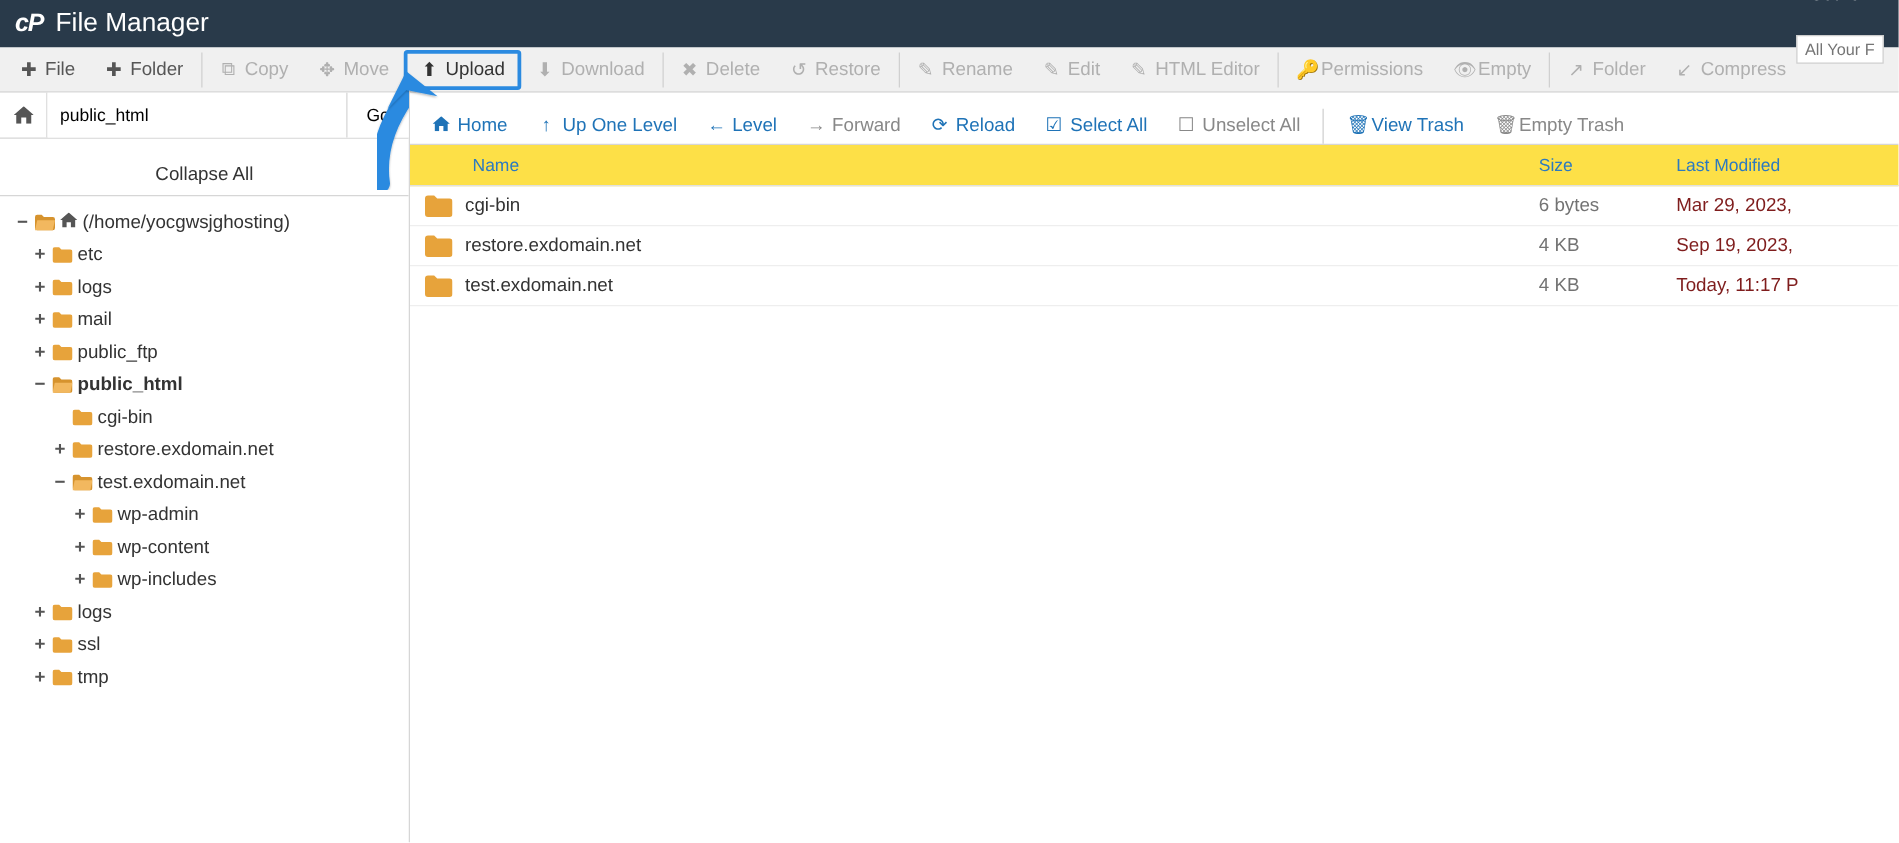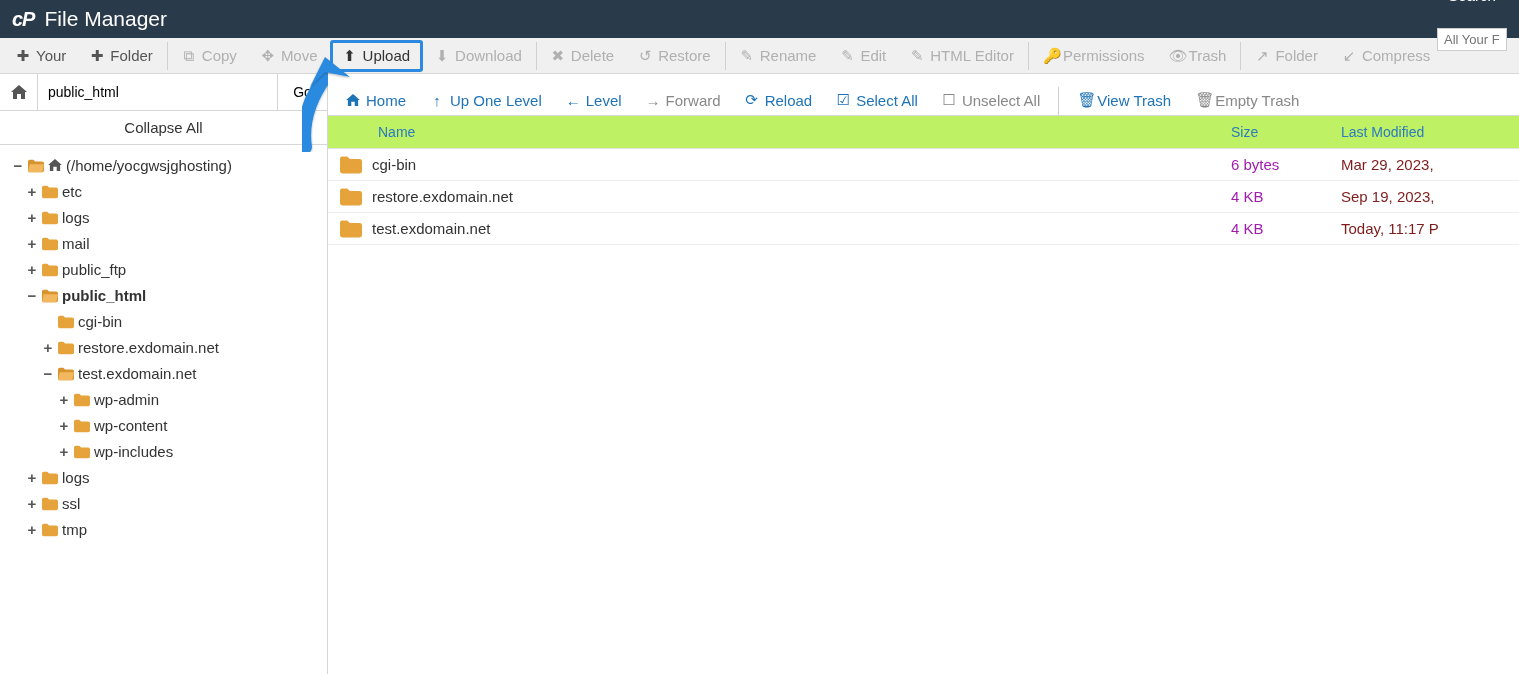--- a/index.html
+++ b/index.html
@@ -18,48 +18,48 @@
 .tb-btn.disabled { color: #b0b0b0; }
 .tb-btn.highlighted { border: 3px solid #2b8ae0; border-radius: 3px; color: #333; padding: 4px 10px; }
 .tb-sep { width: 1px; height: 28px; background: #d0d0d0; margin: 0 2px; }
 
 .main { display: flex; height: calc(100vh - 74px); }
 .sidebar { width: 328px; border-right: 1px solid #d6d6d6; display: flex; flex-direction: column; overflow-y: auto; }
 .path-bar { display: flex; border-bottom: 1px solid #d6d6d6; }
 .home-btn { width: 38px; height: 36px; display: flex; align-items: center; justify-content: center; border-right: 1px solid #d6d6d6; color: #777; cursor: pointer; }
 .path-input { flex: 1; border: none; padding: 0 10px; font-size: 14px; outline: none; height: 36px; }
 .go-btn { width: 50px; border-left: 1px solid #d6d6d6; background: #fff; font-size: 14px; cursor: pointer; border-top: none; border-bottom: none; border-right: none; }
-.collapse-all { text-align: center; padding: 8px 0; border-bottom: 1px solid #d6d6d6; cursor: pointer; font-size: 15px; }
+.collapse-all { text-align: center; padding: 8px 0; border-bottom: 1px solid #d6d6d6; cursor: pointer; font-size: 15px; margin-top: 12px; }
 .tree { padding: 8px 6px; }
 .tree-row { display: flex; align-items: center; gap: 4px; padding: 2px 0; white-space: nowrap; cursor: pointer; font-size: 15px; line-height: 22px; }
 .tree-toggle { width: 12px; text-align: center; color: #555; font-weight: bold; user-select: none; }
 .tree-icon { width: 16px; display: inline-flex; align-items: center; justify-content: center; }
 .tree-label.bold { font-weight: bold; }
 .indent-0 { padding-left: 6px; }
 .indent-1 { padding-left: 20px; }
 .indent-2 { padding-left: 36px; }
 .indent-3 { padding-left: 52px; }
 
 .content { flex: 1; display: flex; flex-direction: column; overflow: hidden; }
 .secondary-bar { height: 42px; display: flex; align-items: flex-end; gap: 4px; padding: 0 8px; border-bottom: 1px solid #d6d6d6; }
 .sb-btn { display: inline-flex; align-items: center; gap: 6px; padding: 6px 10px; cursor: pointer; font-size: 15px; color: #1f73b7; }
 .sb-btn.muted { color: #888; }
 .divider-v { width: 1px; height: 28px; background: #d0d0d0; margin: 0 4px; }
 
-.grid-head { display: flex; background: #bef264; border-bottom: 1px solid #e0e0e0; font-size: 14px; color: #2c7ac0; }
+.grid-head { display: flex; background: #fde047; border-bottom: 1px solid #e0e0e0; font-size: 14px; color: #2c7ac0; }
 .grid-head > div { padding: 8px 12px; cursor: pointer; }
 .col-icon { width: 38px; }
 .col-name { flex: 1; }
 .col-size { width: 110px; }
 .col-mod { width: 190px; }
 .grid-body { flex: 1; overflow-y: auto; }
 .grid-row { display: flex; align-items: center; border-bottom: 1px solid #eee; font-size: 15px; height: 32px; }
 .grid-row .cell { padding: 0 12px; }
 .grid-row .cell.name { flex: 1; display: flex; align-items: center; gap: 10px; }
-.grid-row .cell.size { width: 110px; color: #a21caf; }
+.grid-row .cell.size { width: 110px; color: #737373; }
 .grid-row .cell.mod { width: 190px; color: #7f1d1d; white-space: nowrap; overflow: hidden; }
 
 .folder-svg { width: 18px; height: 14px; }
 .folder-svg path { fill: #e7a33b; }
 .folder-open-svg path.back { fill: #d6932e; }
 .folder-open-svg path.front { fill: #f2b85f; }
 .home-svg { fill: #555; }
 .big-folder { width: 22px; height: 18px; }
 
 .arrow-annotation { position: absolute; left: 270px; top: 52px; width: 90px; height: 100px; pointer-events: none; z-index: 50; }
@@ -76,21 +76,21 @@
   </div>
   <div class="header-right">
     <span class="search-label">Search</span>
     <input class="search-input" placeholder="All Your Files" style="">
   </div>
 </div>
 
 <div class="toolbar">
   <button class="tb-btn">
       <span class="icn">✚</span>
-      <span>Your</span>
+      <span>File</span>
     </button>
   <button class="tb-btn">
       <span class="icn">✚</span>
       <span>Folder</span>
     </button>
   <span class="tb-sep"></span>
   <button class="tb-btn disabled">
       <span class="icn">⧉</span>
       <span>Copy</span>
     </button>
@@ -128,21 +128,21 @@
       <span class="icn">✎</span>
       <span>HTML Editor</span>
     </button>
   <span class="tb-sep"></span>
   <button class="tb-btn disabled">
       <span class="icn">🔑</span>
       <span>Permissions</span>
     </button>
   <button class="tb-btn disabled">
       <span class="icn">👁</span>
-      <span>Trash</span>
+      <span>Empty</span>
     </button>
   <span class="tb-sep"></span>
   <button class="tb-btn disabled">
       <span class="icn">↗</span>
       <span>Folder</span>
     </button>
   <button class="tb-btn disabled">
       <span class="icn">↙</span>
       <span>Compress</span>
     </button>

